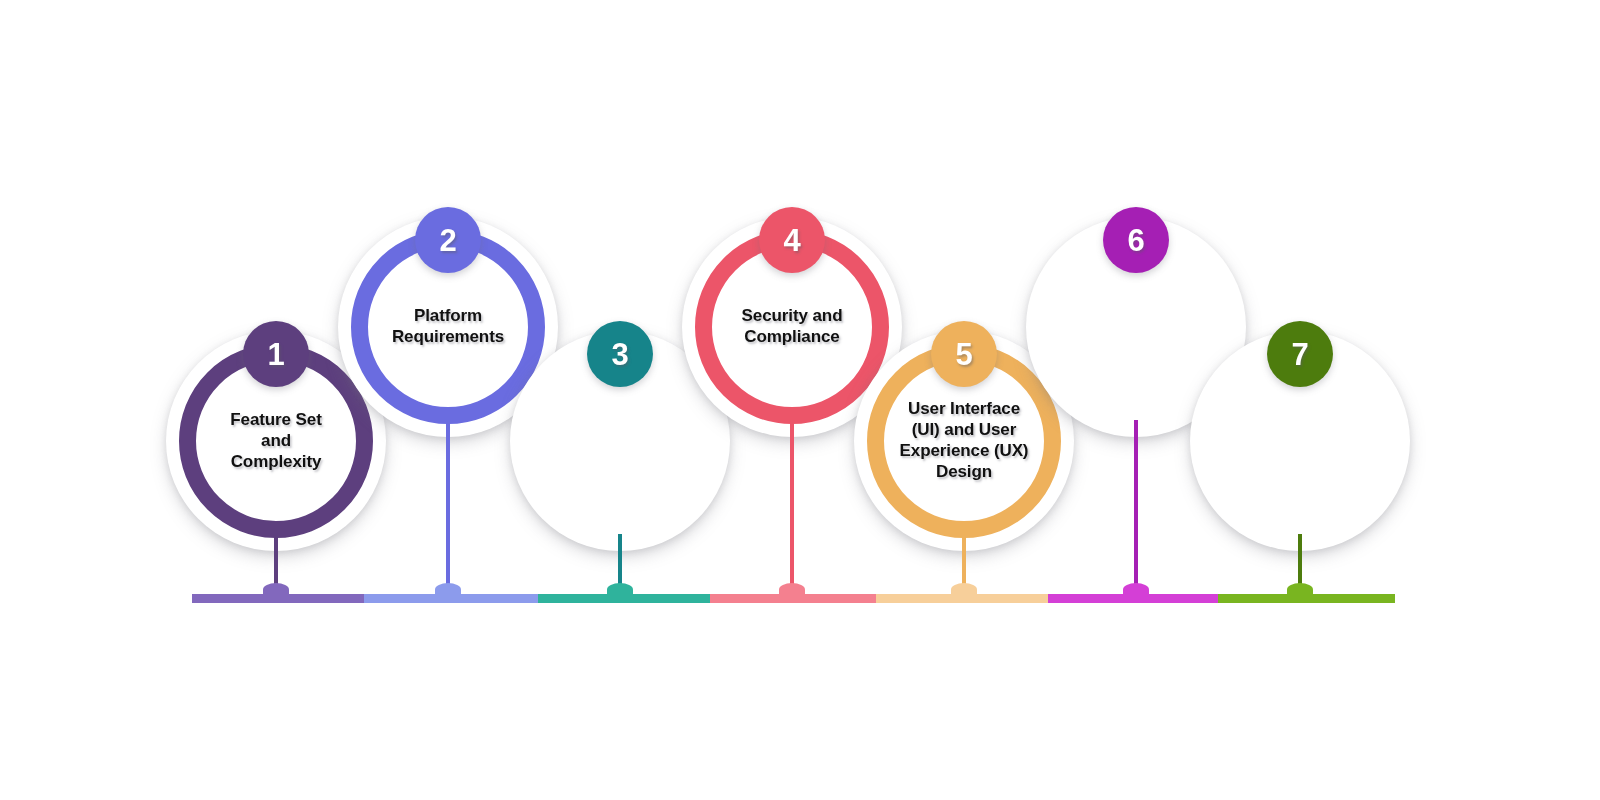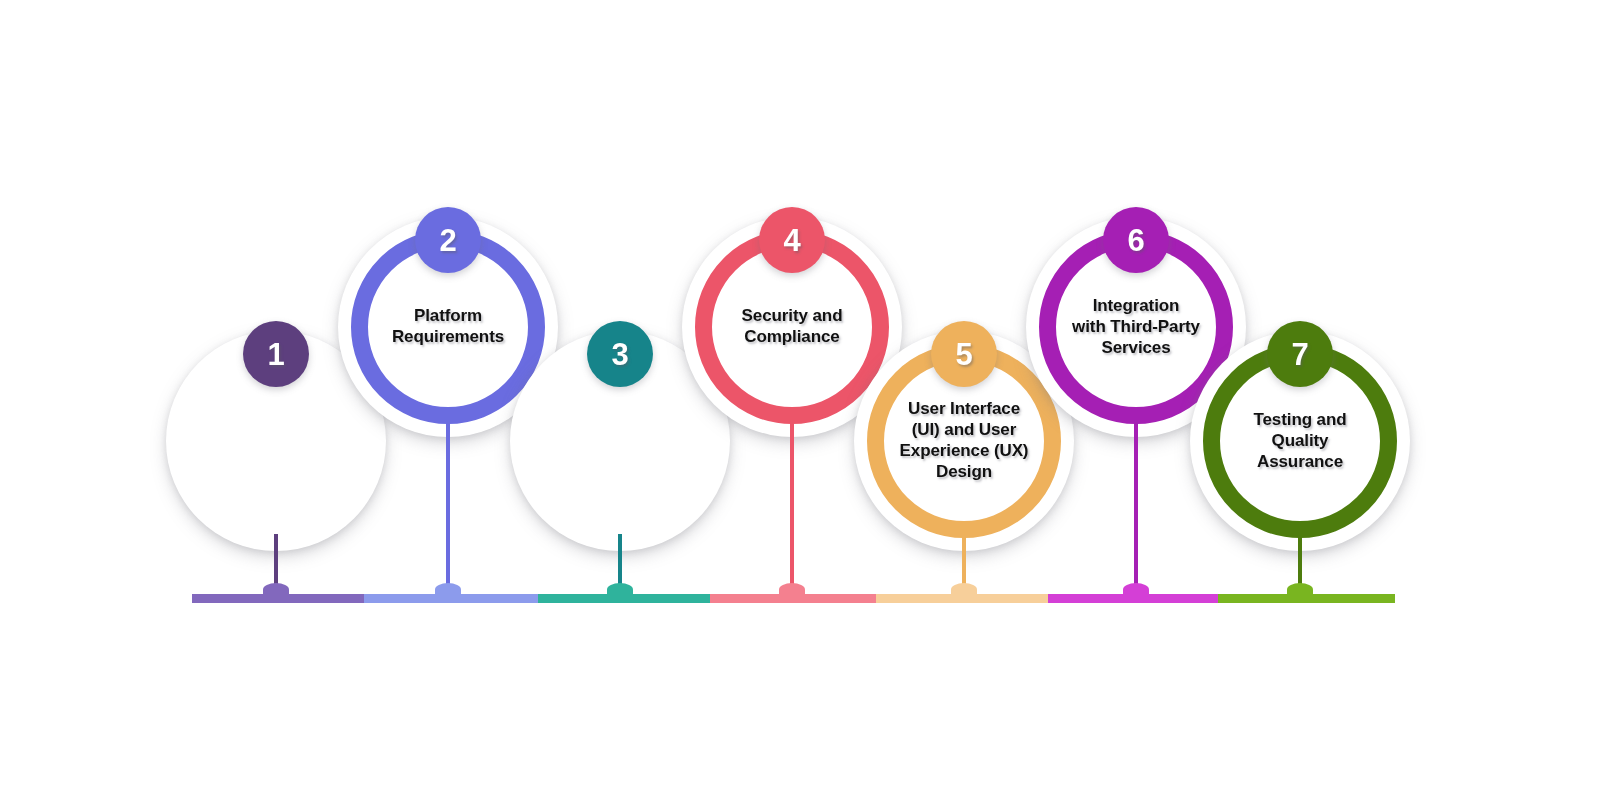--- a/index.html
+++ b/index.html
@@ -113,20 +113,25 @@
       <div class="axis-seg" style="background: rgb(244, 128, 143); width: 166px;"></div>
       <div class="axis-seg" style="background: rgb(247, 207, 154); width: 172px;"></div>
       <div class="axis-seg" style="background: rgb(212, 63, 214); width: 170px;"></div>
       <div class="axis-seg" style="background: rgb(121, 181, 32); width: 177px;"></div>
     </div>
   <div id="nodes-layer">
       <div class="node" style="left: 0px; top: 0px; width: 1600px; height: 800px; pointer-events: none;">
         <div class="halo" style="left: 166px; top: 331px; width: 220px; height: 220px;"></div>
         <div class="stem" style="left: 274px; top: 534px; width: 4px; height: 62px; background: rgb(93, 63, 126);"></div>
         <div class="stem-dot" style="left: 263px; top: 583px; width: 26px; height: 13px; background: rgb(130, 104, 189);"></div>
+        <div class="ring" style="left: 179px; top: 344px; width: 194px; height: 194px; border: 17px solid rgb(93, 63, 126); pointer-events: auto;">
+          <div class="ring-label" style="font-size: 17px; width: 170px;">Feature Set
+and
+Complexity</div>
+        </div>
         <div class="badge" style="left: 243px; top: 321px; width: 66px; height: 66px; background: rgb(93, 63, 126); font-size: 31px; pointer-events: auto;">
           <span>1</span>
         </div>
       </div>
       <div class="node" style="left: 0px; top: 0px; width: 1600px; height: 800px; pointer-events: none;">
         <div class="halo" style="left: 338px; top: 217px; width: 220px; height: 220px;"></div>
         <div class="stem" style="left: 446px; top: 420px; width: 4px; height: 176px; background: rgb(106, 108, 224);"></div>
         <div class="stem-dot" style="left: 435px; top: 583px; width: 26px; height: 13px; background: rgb(140, 155, 236);"></div>
         <div class="ring" style="left: 351px; top: 230px; width: 194px; height: 194px; border: 17px solid rgb(106, 108, 224); pointer-events: auto;">
           <div class="ring-label" style="font-size: 17px; width: 170px;">Platform
@@ -167,36 +172,26 @@
 Design</div>
         </div>
         <div class="badge" style="left: 931px; top: 321px; width: 66px; height: 66px; background: rgb(238, 177, 92); font-size: 31px; pointer-events: auto;">
           <span>5</span>
         </div>
       </div>
       <div class="node" style="left: 0px; top: 0px; width: 1600px; height: 800px; pointer-events: none;">
         <div class="halo" style="left: 1026px; top: 217px; width: 220px; height: 220px;"></div>
         <div class="stem" style="left: 1134px; top: 420px; width: 4px; height: 176px; background: rgb(165, 31, 180);"></div>
         <div class="stem-dot" style="left: 1123px; top: 583px; width: 26px; height: 13px; background: rgb(212, 63, 214);"></div>
-        <div class="ring" style="left: 1039px; top: 230px; width: 194px; height: 194px; border: 17px solid rgb(165, 31, 180); pointer-events: auto;">
-          <div class="ring-label" style="font-size: 17px; width: 170px;">Integration
-with Third-Party
-Services</div>
-        </div>
         <div class="badge" style="left: 1103px; top: 207px; width: 66px; height: 66px; background: rgb(165, 31, 180); font-size: 31px; pointer-events: auto;">
           <span>6</span>
         </div>
       </div>
       <div class="node" style="left: 0px; top: 0px; width: 1600px; height: 800px; pointer-events: none;">
         <div class="halo" style="left: 1190px; top: 331px; width: 220px; height: 220px;"></div>
         <div class="stem" style="left: 1298px; top: 534px; width: 4px; height: 62px; background: rgb(77, 124, 13);"></div>
         <div class="stem-dot" style="left: 1287px; top: 583px; width: 26px; height: 13px; background: rgb(121, 181, 32);"></div>
-        <div class="ring" style="left: 1203px; top: 344px; width: 194px; height: 194px; border: 17px solid rgb(77, 124, 13); pointer-events: auto;">
-          <div class="ring-label" style="font-size: 17px; width: 170px;">Testing and
-Quality
-Assurance</div>
-        </div>
         <div class="badge" style="left: 1267px; top: 321px; width: 66px; height: 66px; background: rgb(77, 124, 13); font-size: 31px; pointer-events: auto;">
           <span>7</span>
         </div>
       </div>
     </div>
 </div>
 
 </body></html>

